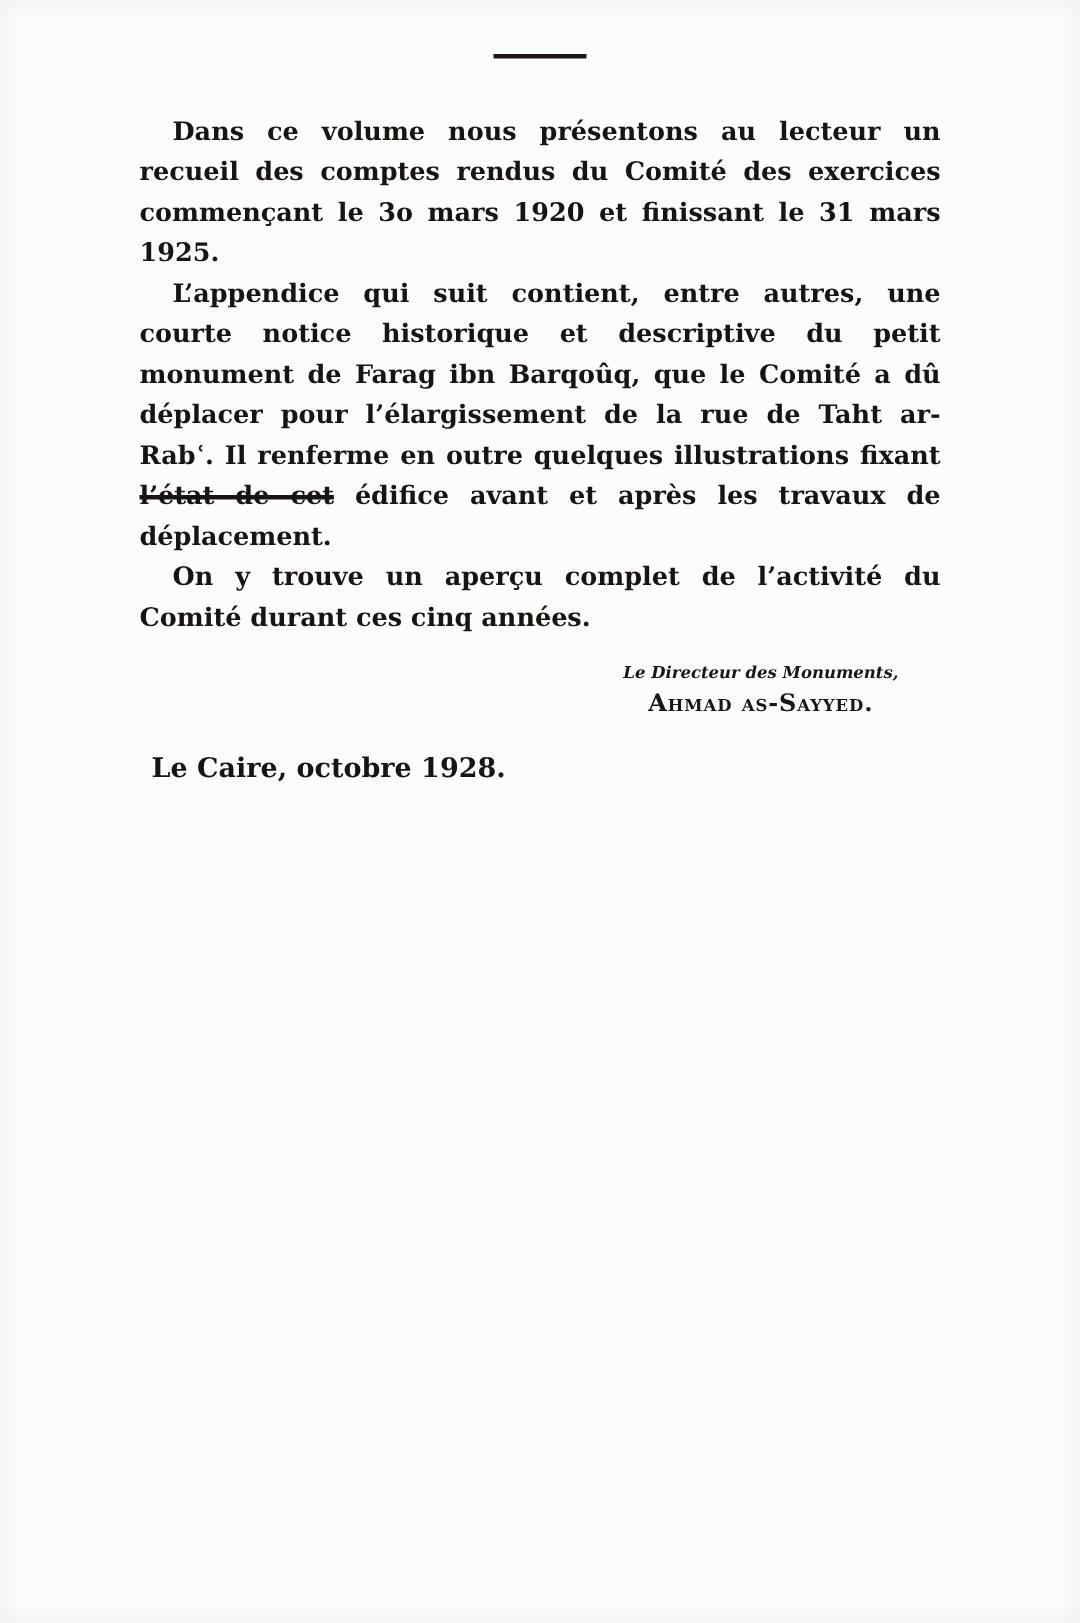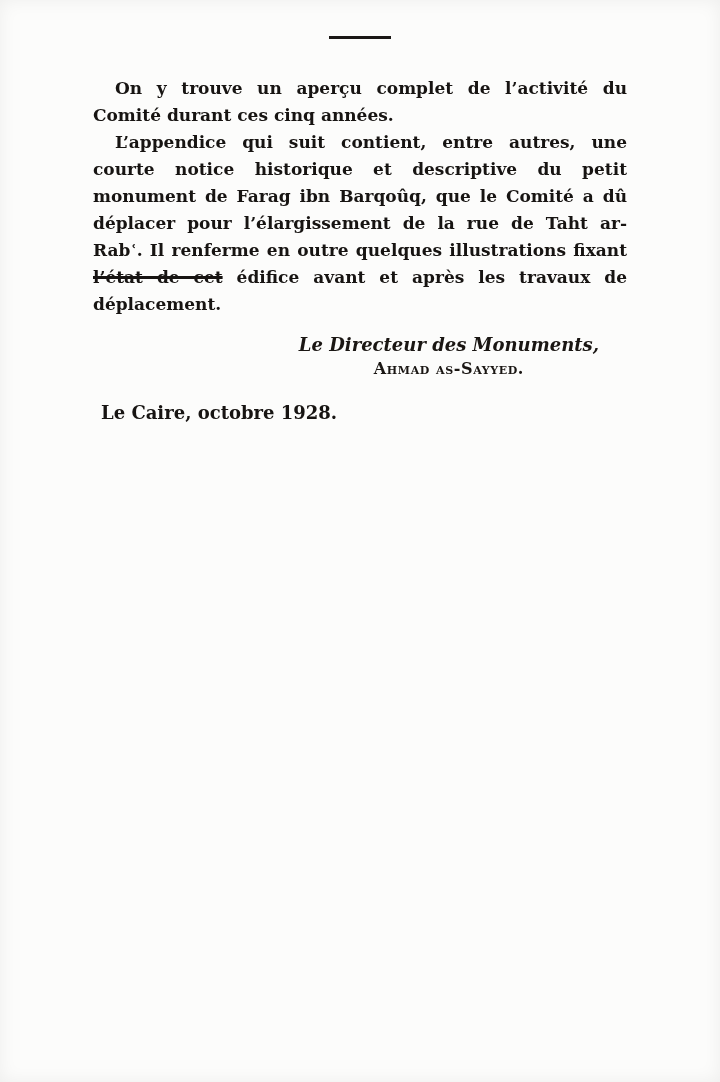--- a/index.html
+++ b/index.html
@@ -54,21 +54,21 @@
     width: 534px;
     margin: 16px auto 0 auto;
     text-align: right;
   }
   .signature-inner {
     display: inline-block;
     text-align: center;
     margin-right: 28px;
   }
   .signature-role {
-    font-size: 18px;
+    font-size: 11px;
     font-style: italic;
     font-weight: bold;
     color: #1a1613;
   }
   .signature-name {
     margin-top: 4px;
     font-size: 16px;
     font-weight: bold;
     letter-spacing: 0.6px;
     font-variant: small-caps;
@@ -85,22 +85,23 @@
 </style>
 </head>
 <body>
 
 <div class="page">
 
 
   <div class="title-rule"></div>
 
   <div class="body-block">
+    <p>Dans ce volume nous présentons au lecteur un recueil des comptes rendus du Comité des exercices commençant le 3o mars 1920 et finissant le 31 mars 1925.</p>
+    <p><span>L’appendice qui suit contient, entre autres, une courte notice historique et descriptive du petit monument de Farag ibn Barqoûq, que le Comité a dû déplacer pour l’élargissement de la rue de Taht ar-Rabʿ. Il renferme en outre quelques illustrations fixant </span><span class="struck">l’état de cet</span><span> édifice avant et après les travaux de déplacement.</span></p>
     <p>On y trouve un aperçu complet de l’activité du Comité durant ces cinq années.</p>
-    <p><span>L’appendice qui suit contient, entre autres, une courte notice historique et descriptive du petit monument de Farag ibn Barqoûq, que le Comité a dû déplacer pour l’élargissement de la rue de Taht ar-Rabʿ. Il renferme en outre quelques illustrations fixant </span><span class="struck">l’état de cet</span><span> édifice avant et après les travaux de déplacement.</span></p>
   </div>
 
   <div class="signature-block">
     <div class="signature-inner">
       <div class="signature-role">Le Directeur des Monuments,</div>
       <div class="signature-name">Ahmad as-Sayyed.</div>
     </div>
   </div>
 
   <div class="dateline">Le Caire, octobre 1928.</div>

